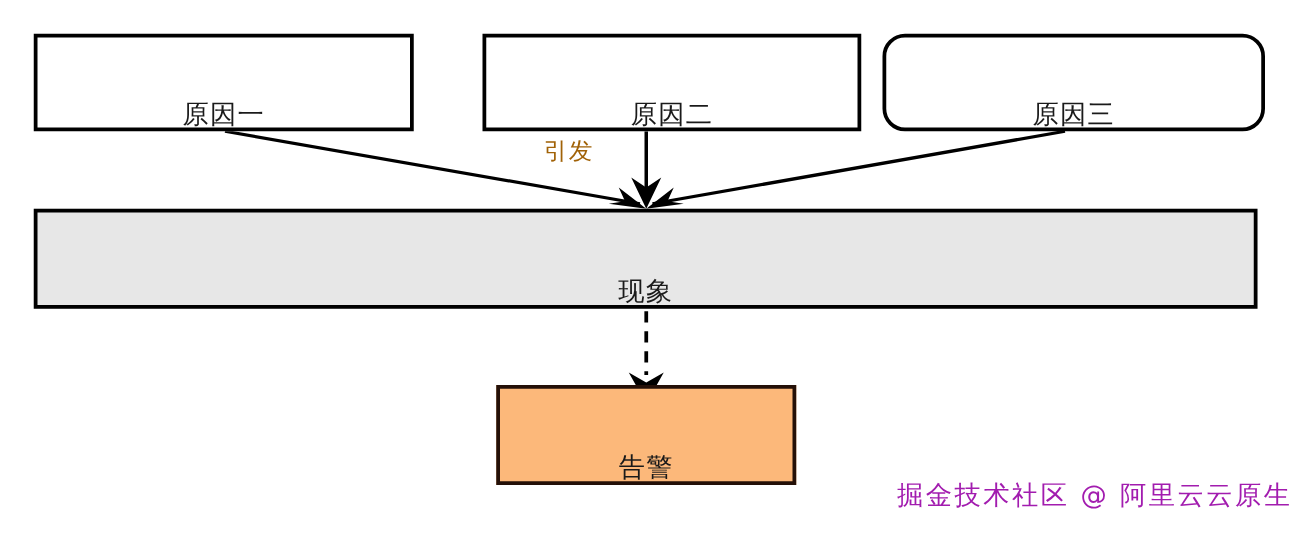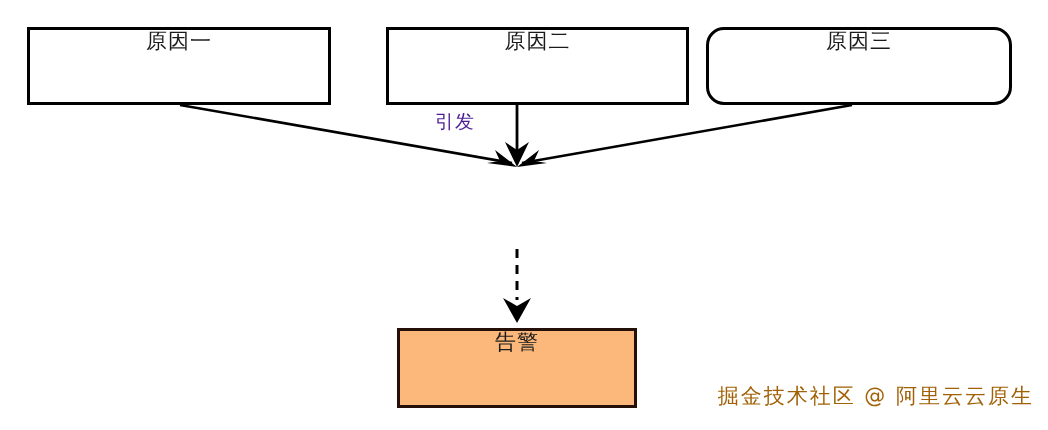--- a/index.html
+++ b/index.html
@@ -14,21 +14,21 @@
     position: relative;
     width: 1048px;
     height: 430px;
     background: #ffffff;
     overflow: hidden;
   }
   .node {
     position: absolute;
     box-sizing: border-box;
     display: flex;
-    align-items: flex-start;
+    align-items: flex-end;
     justify-content: center;
     border: 3px solid #000000;
     font-size: 21px;
     color: #1a1a1a;
     letter-spacing: 1px;
     line-height: 1;
     white-space: nowrap;
   }
   .cause-node {
     background: #ffffff;
@@ -42,55 +42,55 @@
   #phenomenon-node {
     left: 27px;
     top: 167px;
     width: 979px;
     height: 80px;
     background: #e7e7e7;
     border-width: 3px;
   }
   #alert-node {
     left: 397px;
-    top: 328px;
+    top: 308px;
     width: 240px;
     height: 80px;
     background: #fcb87a;
     border: 3px solid #241008;
   }
 
   #edge-layer {
     position: absolute;
     left: 0;
     top: 0;
     width: 1048px;
     height: 430px;
     pointer-events: none;
   }
 
   .edge-label {
     position: absolute;
     font-size: 19px;
-    color: #4c1d95;
+    color: #a16207;
     letter-spacing: 1px;
     white-space: nowrap;
     line-height: 1;
   }
   #label-trigger {
     left: 435px;
     top: 112px;
   }
 
   #watermark {
     position: absolute;
     right: 14px;
     top: 386px;
     font-size: 21px;
-    color: #a16207;
+    color: #a21caf;
     letter-spacing: 2px;
     white-space: nowrap;
     line-height: 1;
     font-family: "DejaVu Sans", sans-serif;
   }
 </style>
 </head>
 <body>
 
 <div id="canvas">
@@ -123,20 +123,23 @@
   </div>
 
   <div class="node cause-node" id="cause-2">
     <span>原因二</span>
   </div>
 
   <div class="node cause-node" id="cause-3">
     <span>原因三</span>
   </div>
 
+  <div class="node" id="phenomenon-node">
+    <span>现象</span>
+  </div>
 
   <div class="node" id="alert-node">
     <span>告警</span>
   </div>
 
   <div class="edge-label" id="label-trigger">引发</div>
 
   <div id="watermark">掘金技术社区 @ 阿里云云原生</div>
 
 </div>

